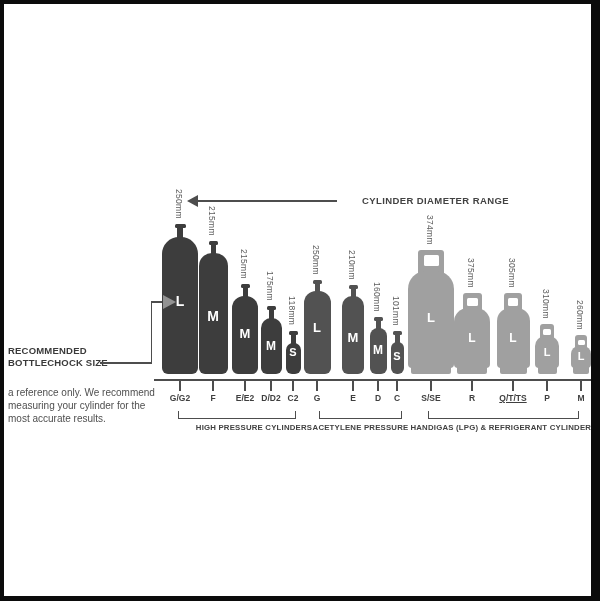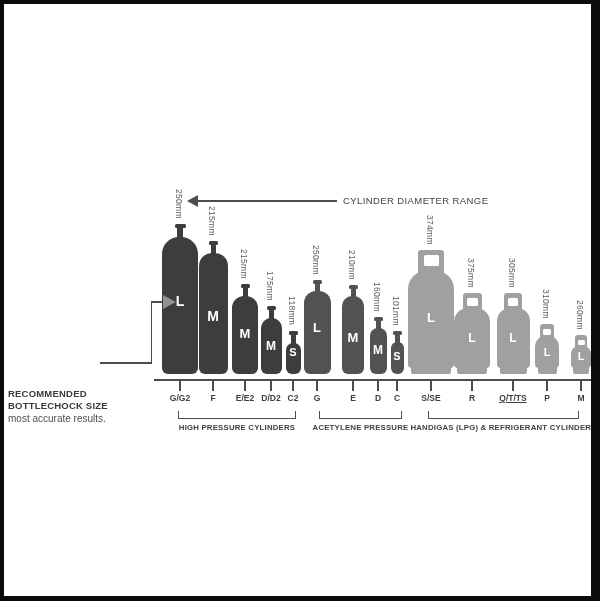--- a/index.html
+++ b/index.html
@@ -1,24 +1,24 @@
 <!DOCTYPE html>
 <html><head>
 <meta charset="utf-8">
 <style>
   html,body{margin:0;padding:0;background:#fff;font-family:"Liberation Sans",sans-serif;}
   .frame{position:relative;width:600px;height:601px;background:#ffffff;overflow:hidden;}
   .frame-border{position:absolute;left:0;top:0;width:600px;height:601px;box-sizing:border-box;
     border:solid #0b0b0b;border-width:4px 9px 5px 4px;pointer-events:none;z-index:50;}
   .title{position:absolute;left:7px;top:158px;font-size:16.5px;font-weight:800;letter-spacing:-0.2px;margin:0;}
-  .dr-label{position:absolute;left:343px;top:195px;font-size:9.5px;font-weight:400;color:#424242;letter-spacing:0.4px;}
+  .dr-label{position:absolute;left:362px;top:195px;font-size:9.5px;font-weight:700;color:#424242;letter-spacing:0.4px;}
   .dr-line{position:absolute;left:197px;top:200px;width:140px;height:2px;background:#4d4d4d;}
   .dr-head{position:absolute;left:187px;top:195px;width:0;height:0;
     border-top:6px solid transparent;border-bottom:6px solid transparent;border-right:11px solid #4d4d4d;}
-  .rec{position:absolute;left:8px;font-size:9.5px;font-weight:800;color:#3a3a3a;letter-spacing:0.2px;margin-top:43px;}
+  .rec{position:absolute;left:8px;font-size:9.5px;font-weight:800;color:#3a3a3a;letter-spacing:0.2px;}
   .note-line{position:absolute;left:8px;font-size:10px;color:#4f4f4f;}
   .conn{position:absolute;background:#4d4d4d;}
   .bc-head{position:absolute;left:163px;top:295px;width:0;height:0;
     border-top:7px solid transparent;border-bottom:7px solid transparent;border-left:13px solid #929292;z-index:6;}
   .cyl-body{position:absolute;z-index:2;}
   .valve{position:absolute;z-index:2;}
   .handle{position:absolute;z-index:1;}
   .handle-hole{position:absolute;background:#ffffff;z-index:2;}
   .foot{position:absolute;z-index:2;}
   .cyl-letter{position:absolute;color:#ffffff;font-weight:800;text-align:center;z-index:4;}
@@ -140,33 +140,35 @@
       <div class="code-label" style="left: 519px;">P</div>
       <div class="dia-label" style="left: 585px; top: 300px;">260mm</div>
       <div class="handle" style="left: 575px; top: 335px; width: 12px; height: 17px; background: rgb(160, 160, 160); border-radius: 3px 3px 0px 0px;"></div>
       <div class="handle-hole" style="left: 577.5px; top: 340px; width: 7px; height: 5px; border-radius: 1.5px;"></div>
       <div class="foot" style="left: 573px; top: 367px; width: 16px; height: 7px; background: rgb(160, 160, 160); border-radius: 0px 0px 2px 2px;"></div>
       <div class="cyl-body" style="left: 571px; top: 346px; width: 20px; height: 22px; background: rgb(160, 160, 160); border-radius: 8px 8px 4px 4px;"></div>
       <div class="cyl-letter" style="left: 569px; top: 350px; width: 24px; font-size: 11px;">L</div>
       <div class="tick" style="left: 580.3px;"></div>
       <div class="code-label" style="left: 553px;">M</div>
       <div class="bracket" style="left: 178px; width: 118px;"></div>
-      <div class="group-label" style="left: 117px;">HIGH PRESSURE CYLINDERS</div>
+      <div class="group-label" style="left: 134px;">HIGH PRESSURE CYLINDERS</div>
       <div class="bracket" style="left: 319px; width: 83px;"></div>
       <div class="group-label" style="left: 240.5px;">ACETYLENE PRESSURE</div>
       <div class="bracket" style="left: 428px; width: 151px;"></div>
       <div class="group-label" style="left: 383.5px;">HANDIGAS (LPG) &amp; REFRIGERANT CYLINDERS</div>
     </div>
 
   <div class="baseline"></div>
 
   <div class="rec" style="top:345px;">RECOMMENDED</div>
   <div class="rec" style="top:357px;">BOTTLECHOCK SIZE</div>
 
   <div class="conn" style="left:100px;top:362px;width:52px;height:1.5px;"></div>
   <div class="conn" style="left:150.5px;top:301px;width:1.5px;height:62px;"></div>
   <div class="conn" style="left:150.5px;top:301px;width:16px;height:1.5px;"></div>
   <div class="bc-head"></div>
 
+  <div class="note-line" style="top:387px;">a reference only. We recommend</div>
+  <div class="note-line" style="top:400px;">measuring your cylinder for the</div>
   <div class="note-line" style="top:413px;">most accurate results.</div>
 
   <div class="frame-border"></div>
 </div>
 
 </body></html>

